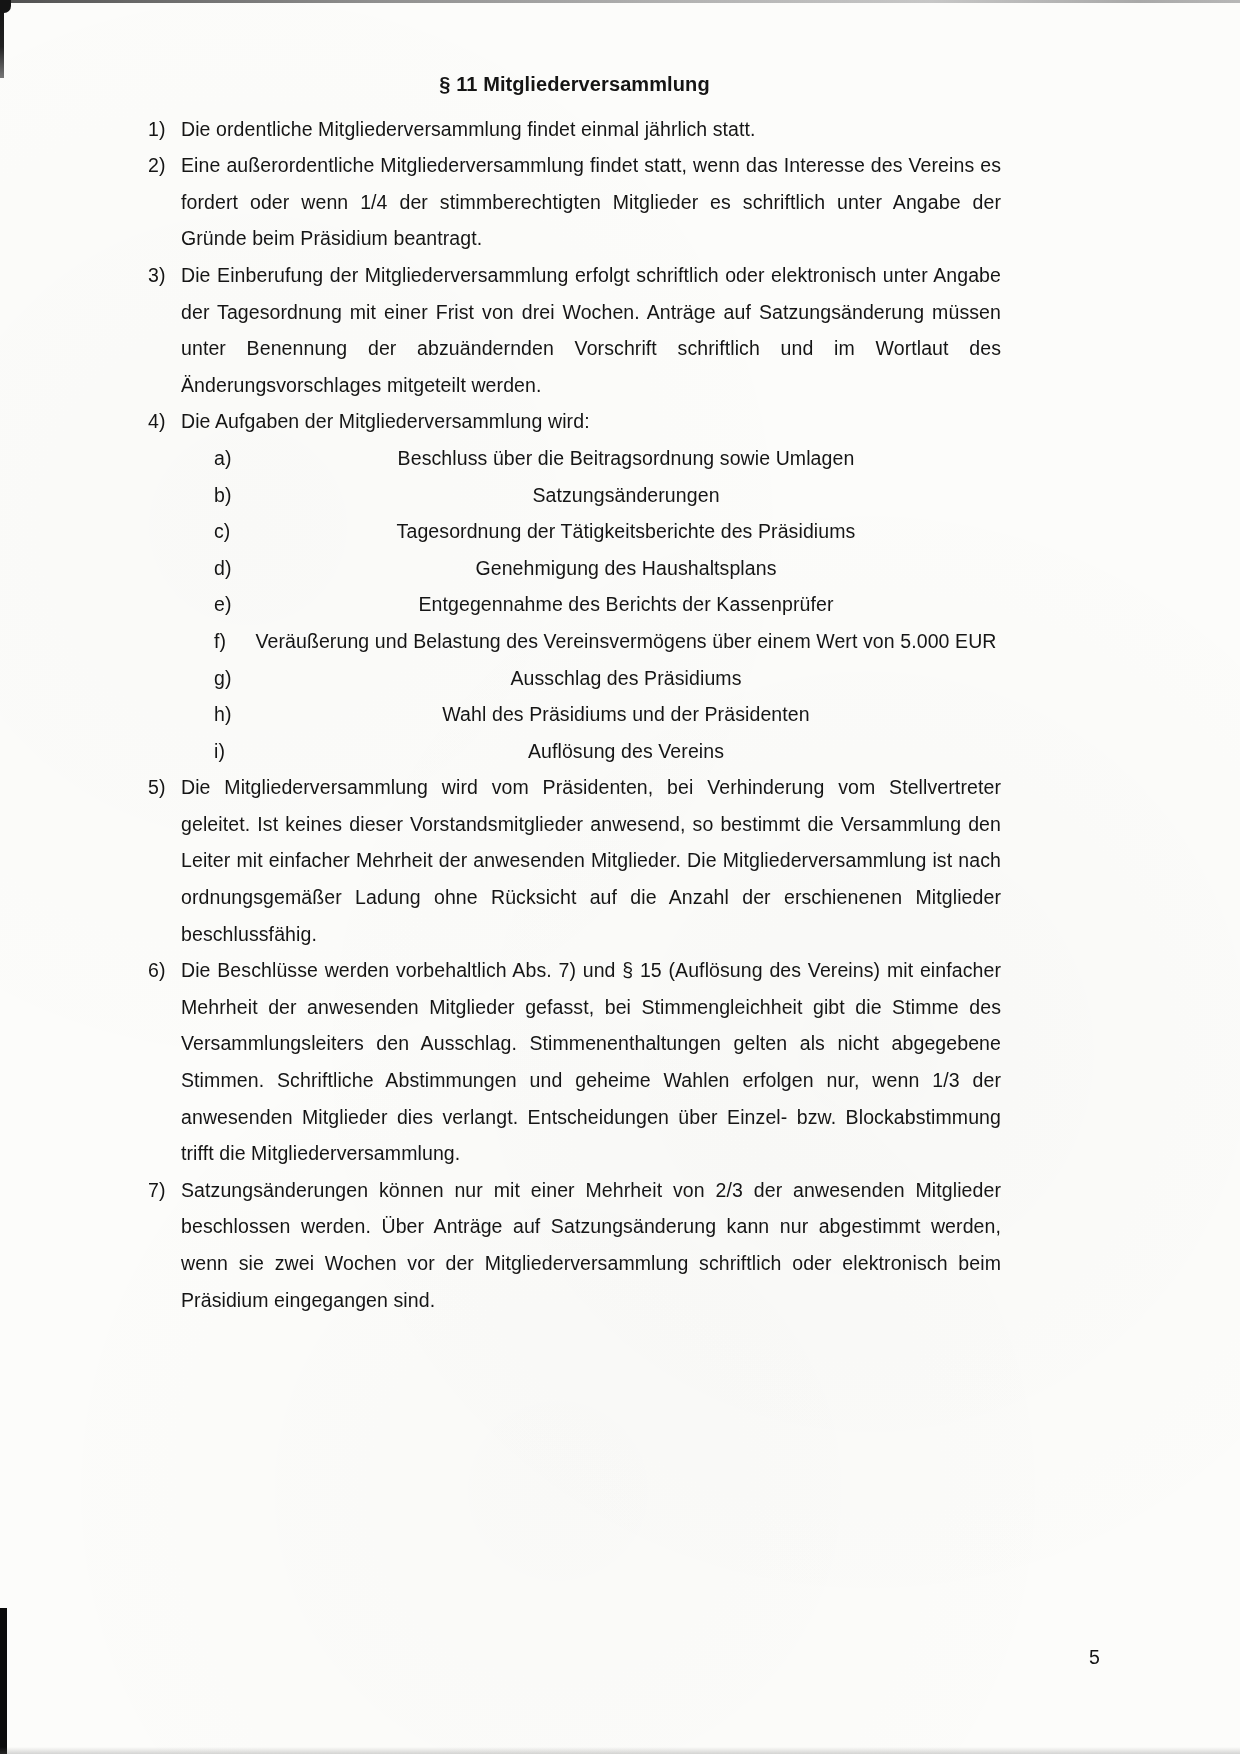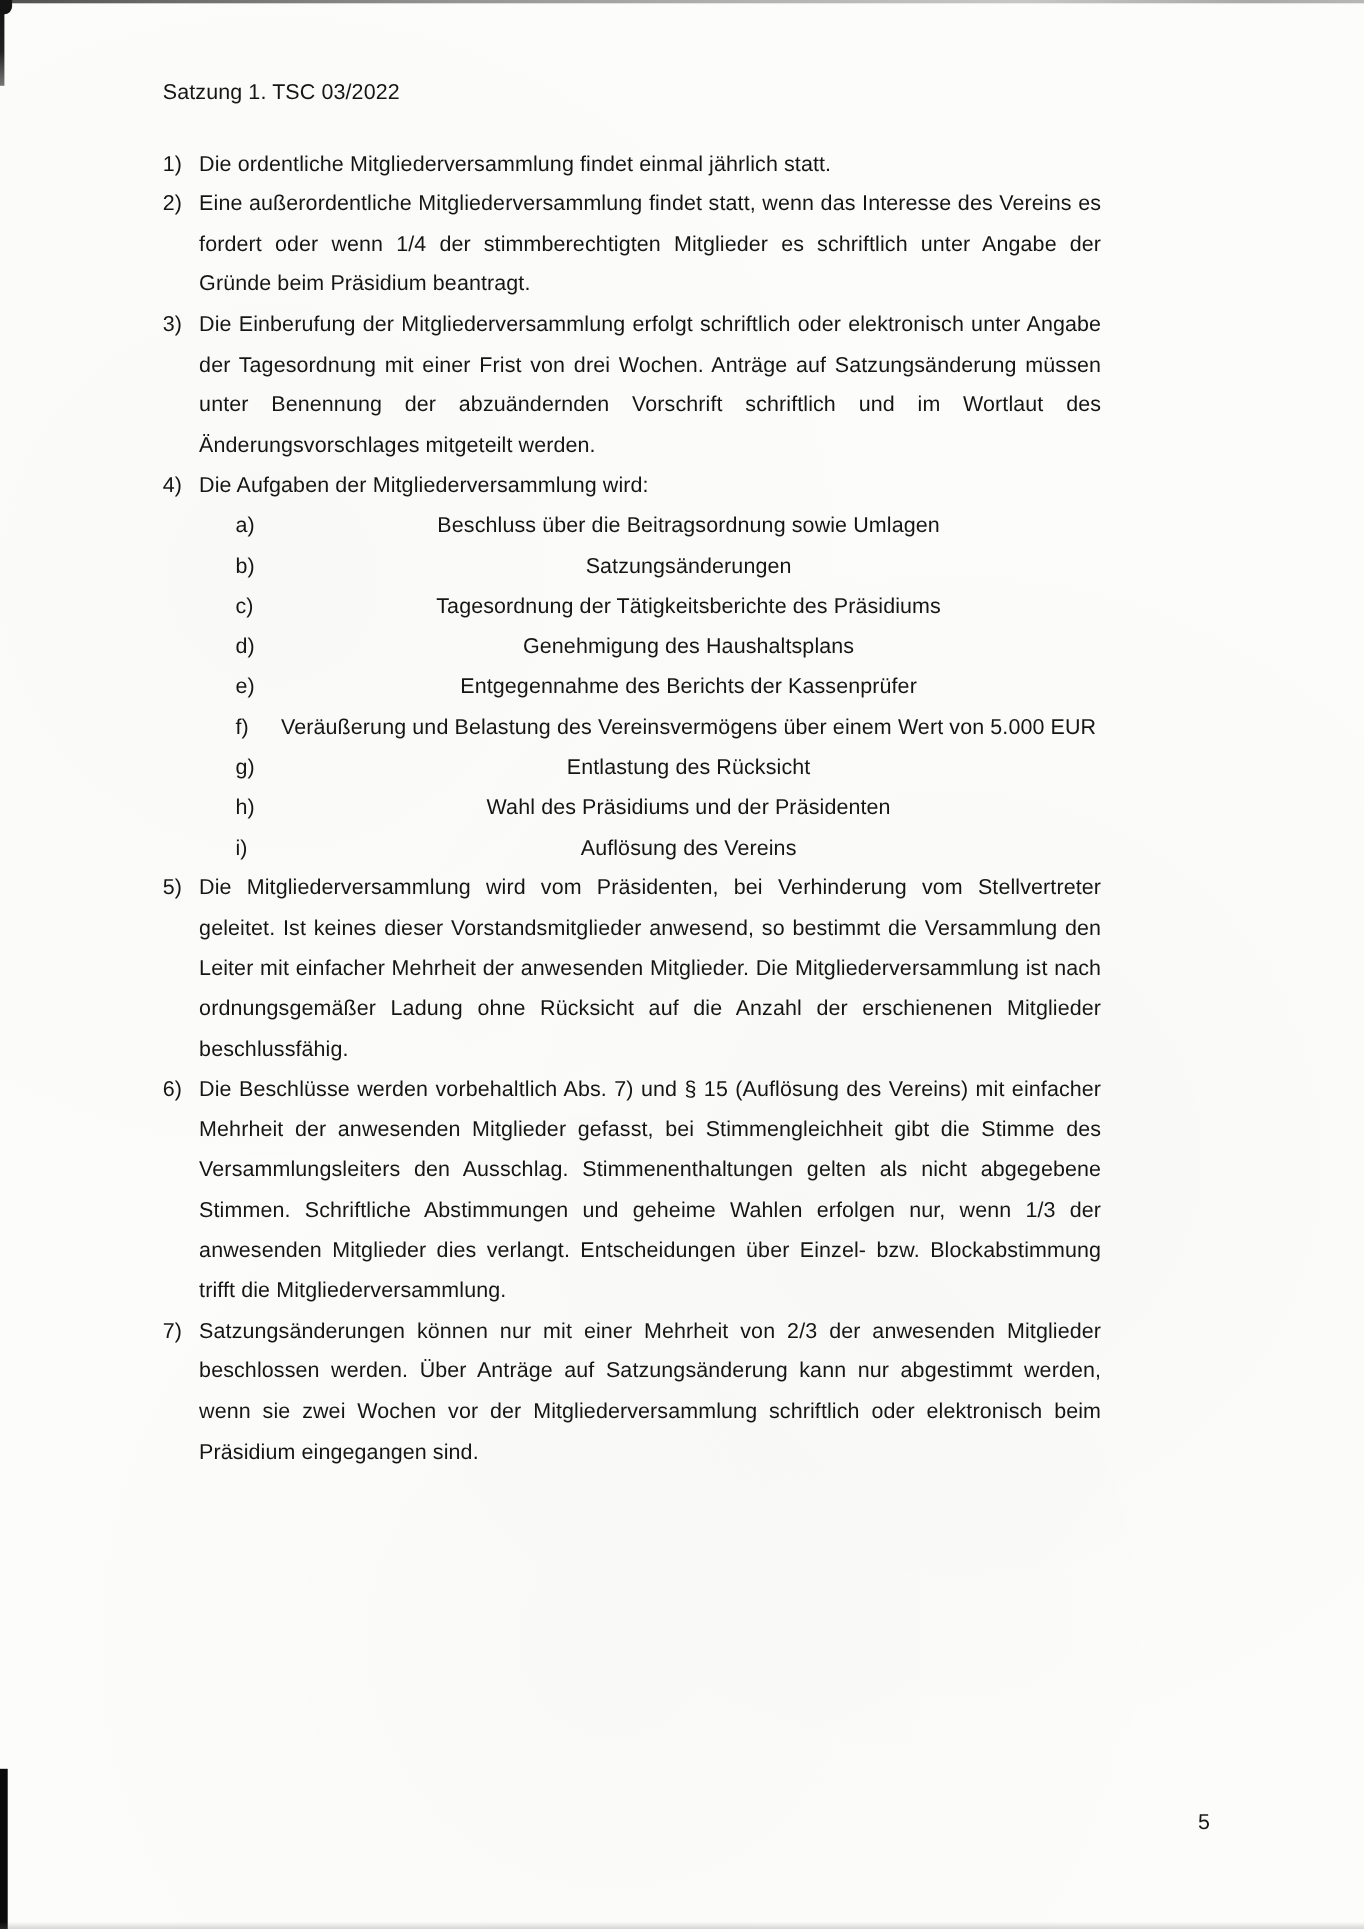--- a/index.html
+++ b/index.html
@@ -103,22 +103,22 @@
 
 <div class="paper-noise"></div>
 <div class="scan-top-line"></div>
 <div class="scan-corner-left"></div>
 <div class="scan-corner-notch"></div>
 <div class="scan-left-strip"></div>
 <div class="scan-bottom-band"></div>
 
 <div class="content">
 
-  <div class="doc-header">Satzung 1. TSC 03/2022</div>
 
+  <div class="doc-title">§ 11 Mitgliederversammlung</div>
 
   <div class="item">
     <span class="marker">1)</span>
     <span class="text">Die ordentliche Mitgliederversammlung findet einmal jährlich statt.</span>
   </div>
 
   <div class="item">
     <span class="marker">2)</span>
     <span class="text">Eine außerordentliche Mitgliederversammlung findet statt, wenn das Interesse des Vereins es fordert oder wenn 1/4 der stimmberechtigten Mitglieder es schriftlich unter Angabe der Gründe beim Präsidium beantragt.</span>
   </div>
@@ -153,21 +153,21 @@
     <div class="subitem">
       <span class="marker">e)</span>
       <span class="text">Entgegennahme des Berichts der Kassenprüfer</span>
     </div>
     <div class="subitem">
       <span class="marker">f)</span>
       <span class="text">Veräußerung und Belastung des Vereinsvermögens über einem Wert von 5.000 EUR</span>
     </div>
     <div class="subitem">
       <span class="marker">g)</span>
-      <span class="text">Entlastung des Rücksicht</span>
+      <span class="text">Ausschlag des Präsidiums</span>
     </div>
     <div class="subitem">
       <span class="marker">h)</span>
       <span class="text">Wahl des Präsidiums und der Präsidenten</span>
     </div>
     <div class="subitem">
       <span class="marker">i)</span>
       <span class="text">Auflösung des Vereins</span>
     </div>
   </div>

